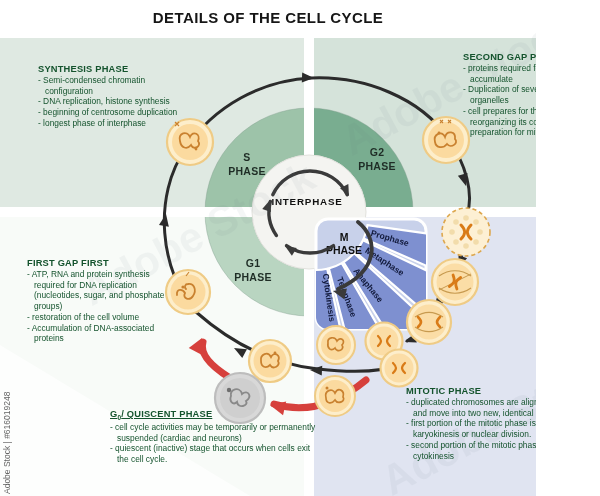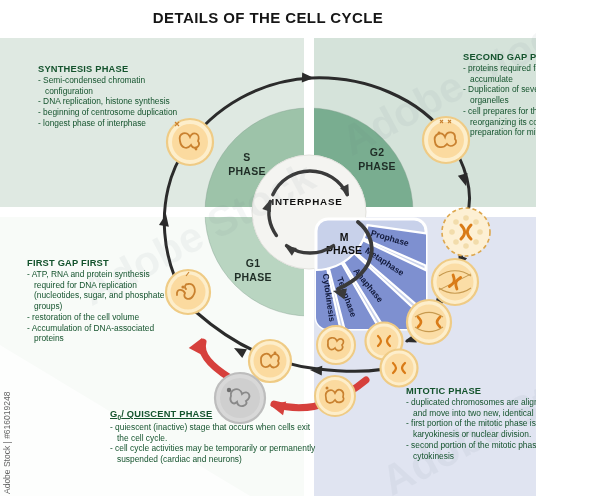--- a/index.html
+++ b/index.html
@@ -243,22 +243,22 @@
 
   <div class="blk blk-firstgap">
     <h3>FIRST GAP FIRST</h3>
     <div class="bl">- ATP, RNA and protein synthesis required for DNA replication (nucleotides, sugar, and phosphate groups)</div>
     <div class="bl">- restoration of the cell volume</div>
     <div class="bl">- Accumulation of DNA-associated proteins</div>
   </div>
 
   <div class="blk blk-quiescent">
     <h3><span class="ul"><span>G</span><sub>0</sub><span>/ QUISCENT PHASE</span></span></h3>
+    <div class="bl">- cell cycle activities may be temporarily or permanently suspended (cardiac and neurons)</div>
     <div class="bl">- quiescent (inactive) stage that occurs when cells exit the cell cycle.</div>
-    <div class="bl">- cell cycle activities may be temporarily or permanently suspended (cardiac and neurons)</div>
   </div>
 
   <div class="blk blk-mitotic">
     <h3>MITOTIC PHASE</h3>
     <div class="bl">- duplicated chromosomes are aligned, separated, and move into two new, identical daughter cells.</div>
     <div class="bl">- first portion of the mitotic phase is called karyokinesis or nuclear division.</div>
     <div class="bl">- second portion of the mitotic phase, called cytokinesis</div>
   </div>
 
   <div class="side-wm">Adobe Stock | #616019248</div>

